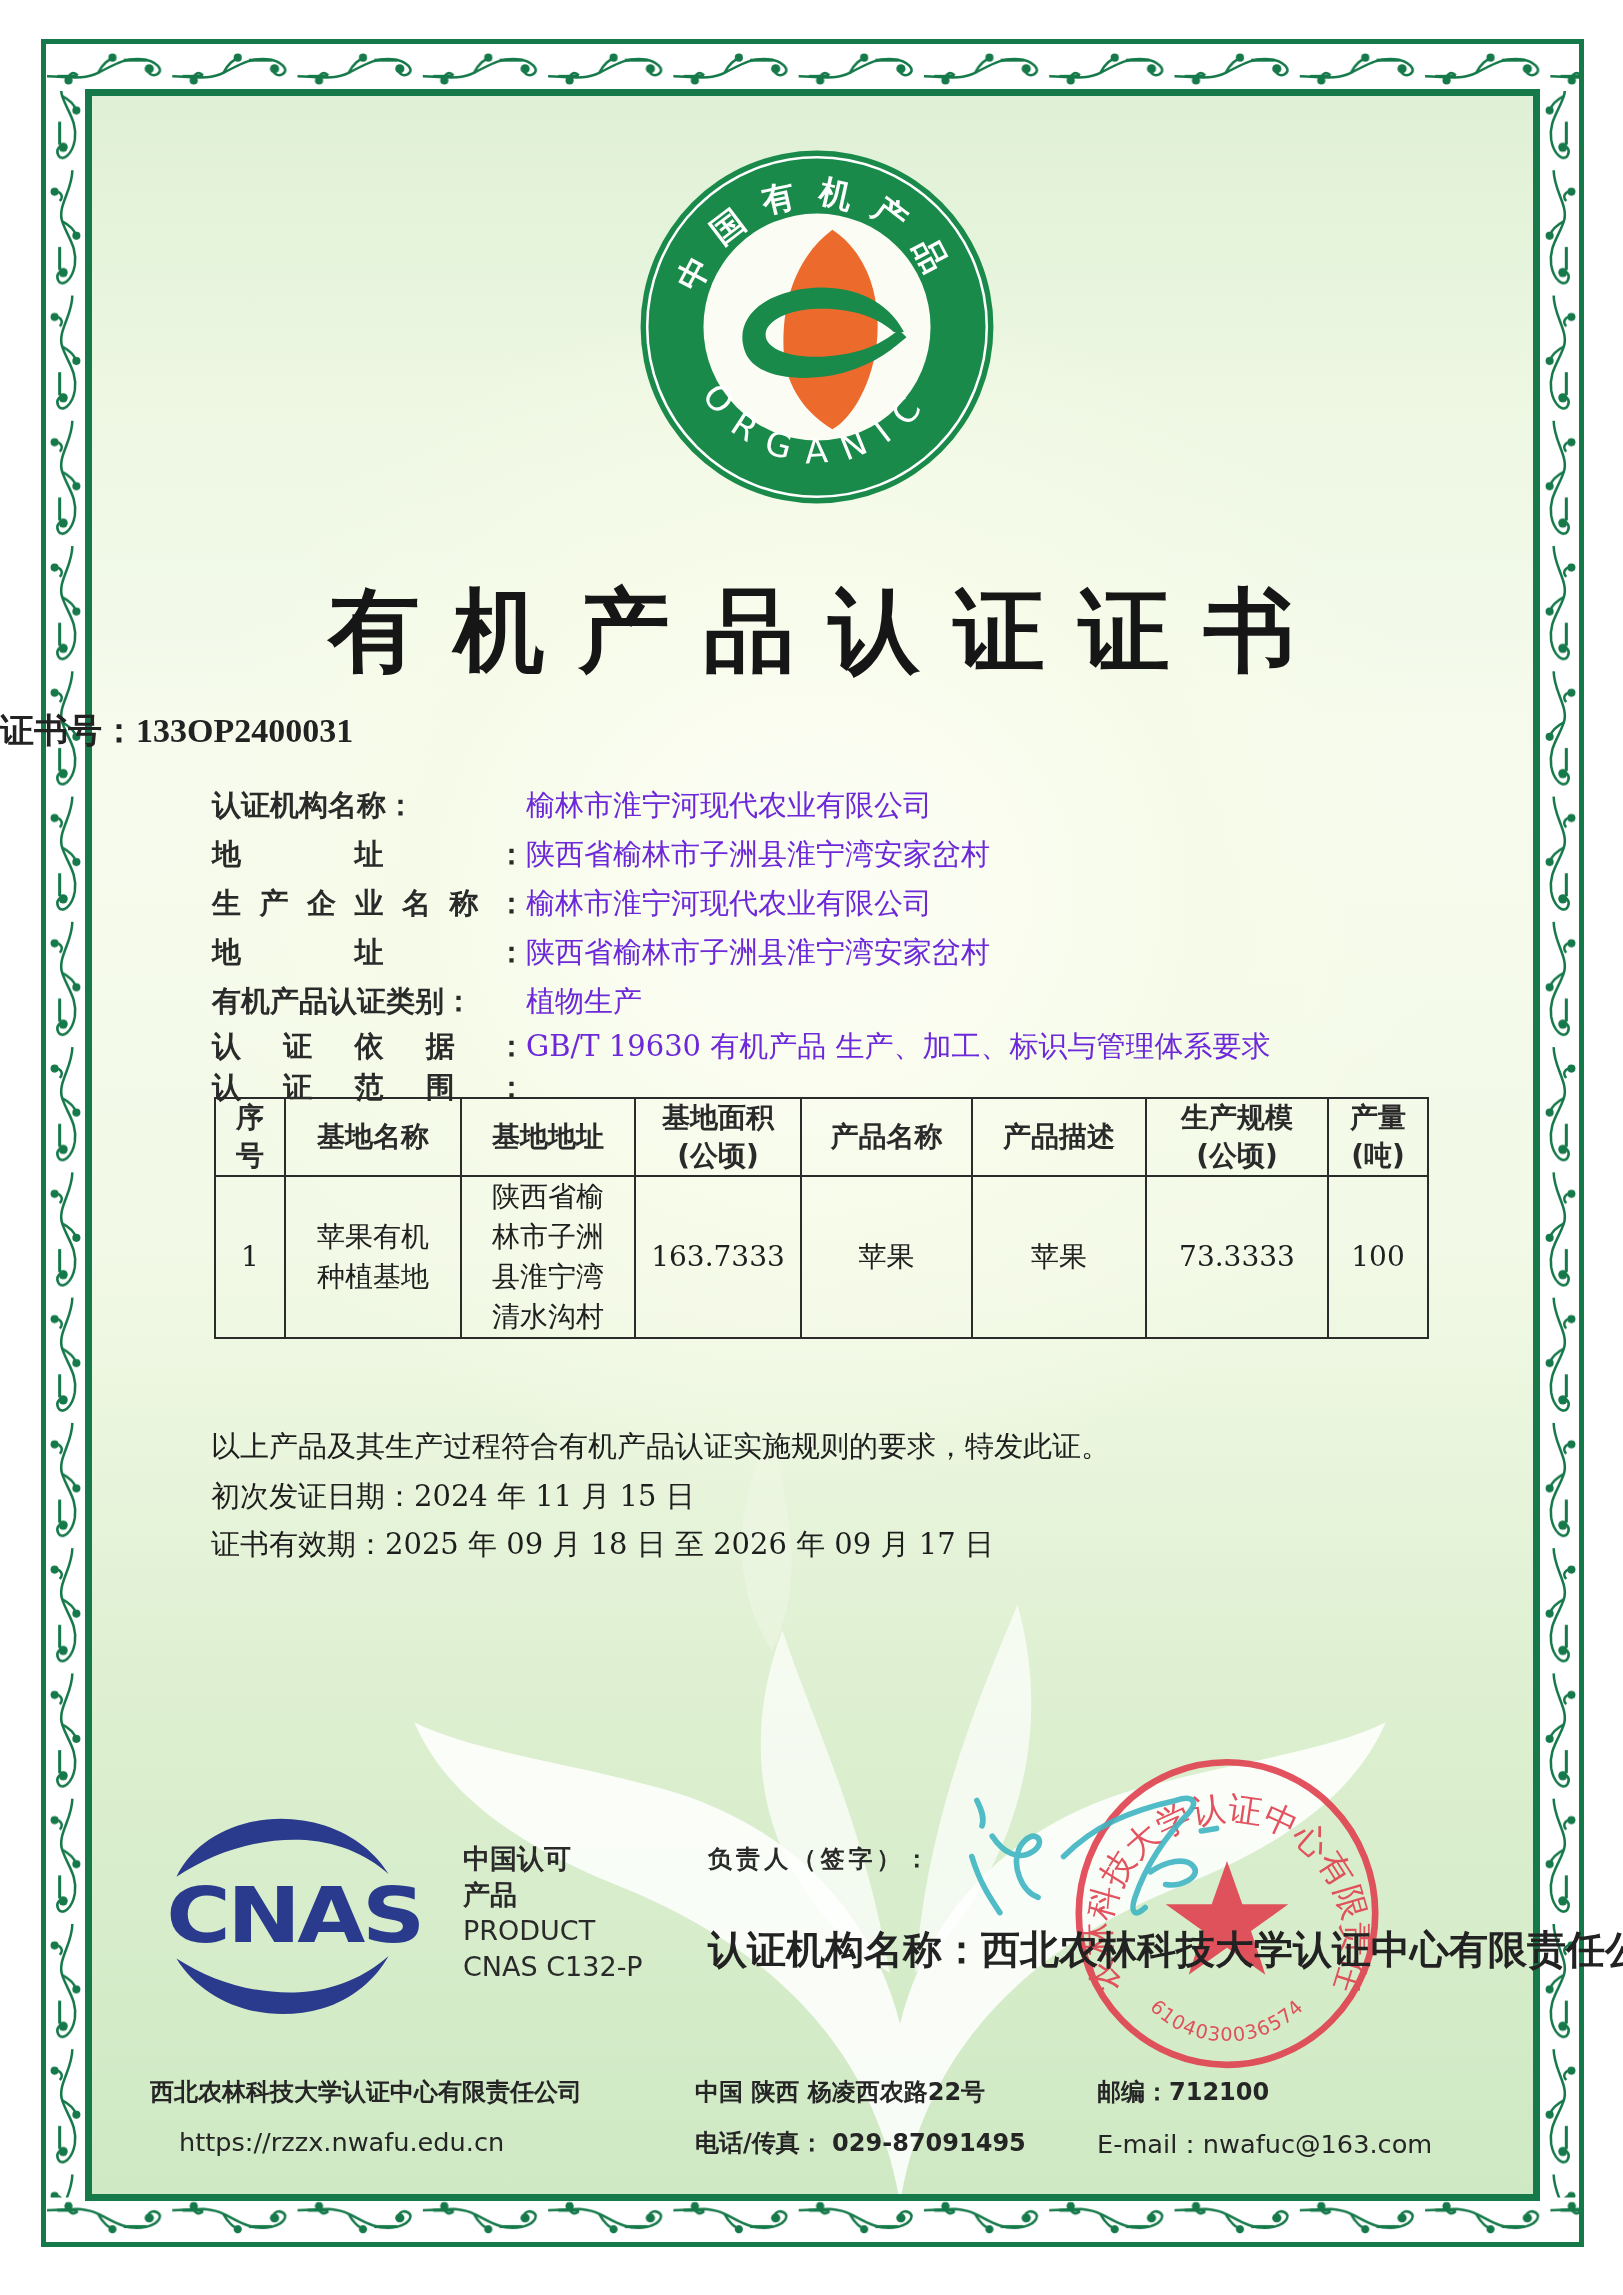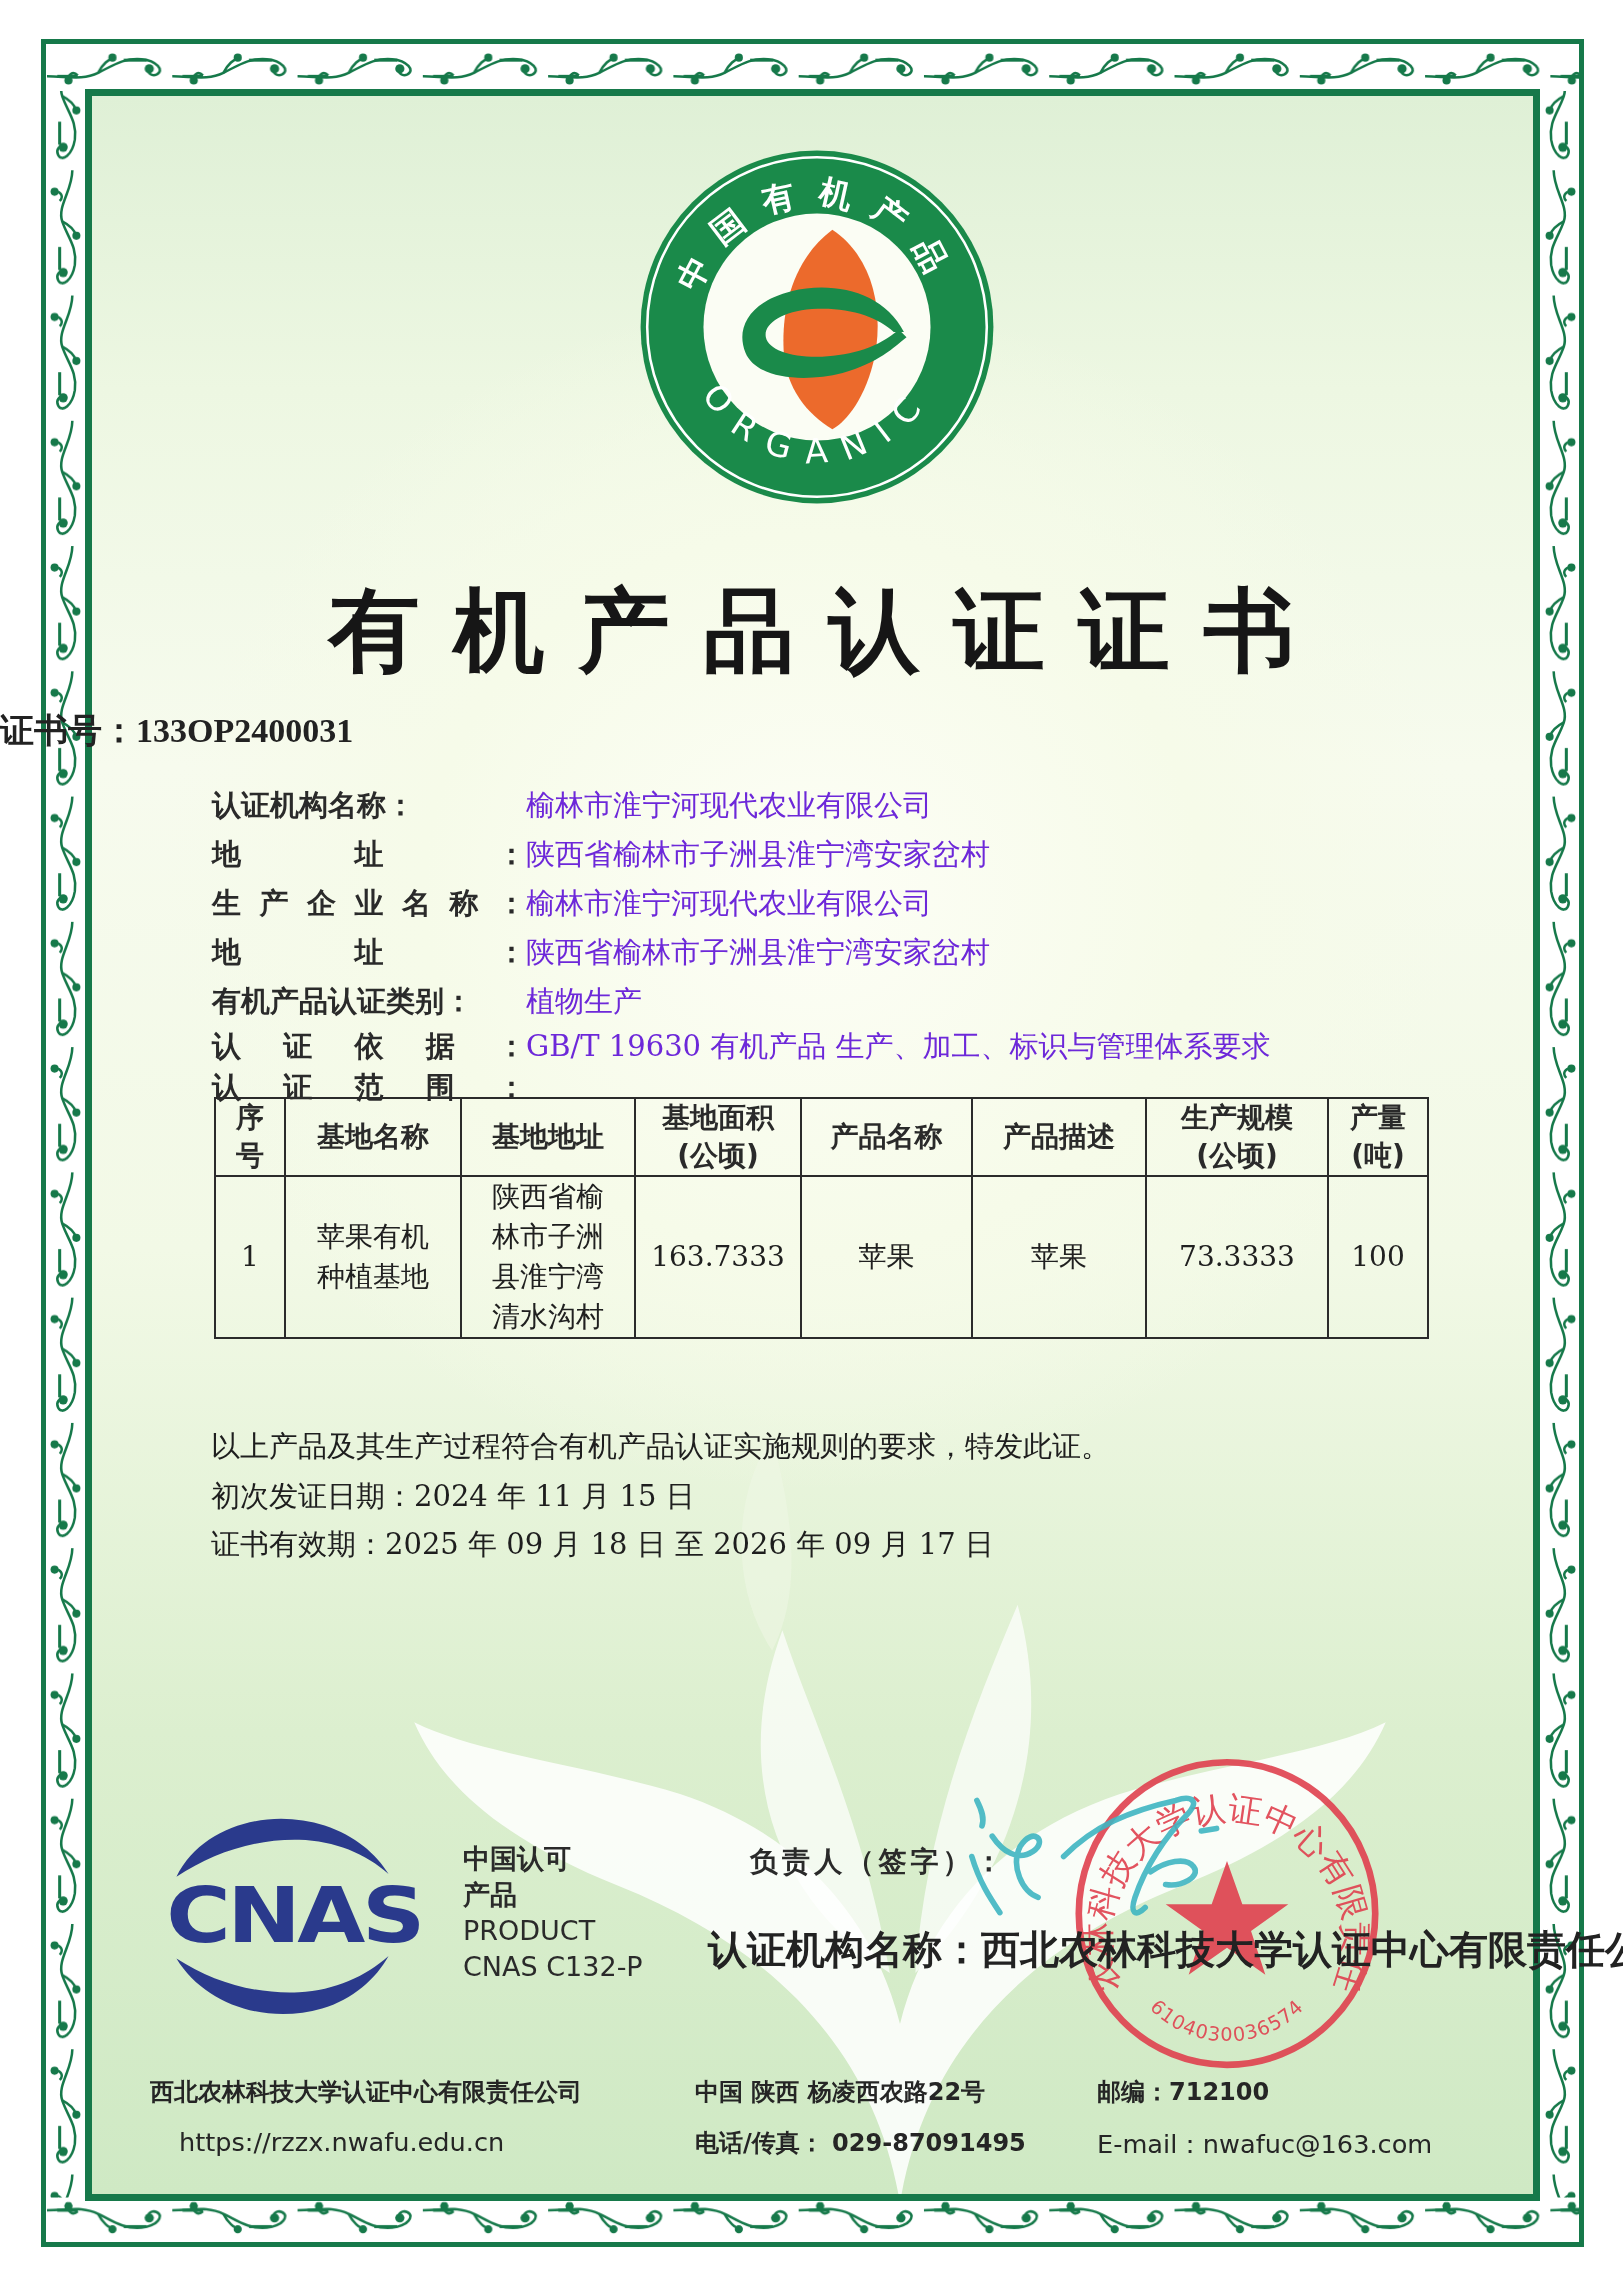--- a/index.html
+++ b/index.html
@@ -84,21 +84,21 @@
   
   .cnas-logo { position:absolute; left:156px; top:1810px; width:276px; height:210px; }
   .cnas-text {
     position:absolute; left:463px; top:1841px; font-family:"DejaVu Sans", sans-serif;
     font-size:27px; line-height:36px; color:#2a2a2a; font-weight:bold;
   }
 
   
   .sign-label {
     position:absolute; left:708px; top:1843px; font-family:"DejaVu Sans", sans-serif;
-    font-weight:bold; font-size:28px; letter-spacing:4.1px; color:#2a2a2a;margin-left:42px;
+    font-weight:bold; font-size:24px; letter-spacing:4.1px; color:#2a2a2a;
   }
   .org-line {
     position:absolute; left:708px; top:1923px; font-family:"DejaVu Sans", sans-serif;
     font-weight:bold; font-size:39px; color:#222; white-space:nowrap; z-index:3;
   }
   .seal { position:absolute; left:1066px; top:1751px; width:322px; height:322px; z-index:2; opacity:0.9; }
   .signature { position:absolute; left:961px; top:1780px; width:348px; height:153px; z-index:4; }
 
   
   .footer { position:absolute; font-family:"DejaVu Sans", sans-serif; font-weight:bold; font-size:24px; color:#252525; white-space:nowrap; }

